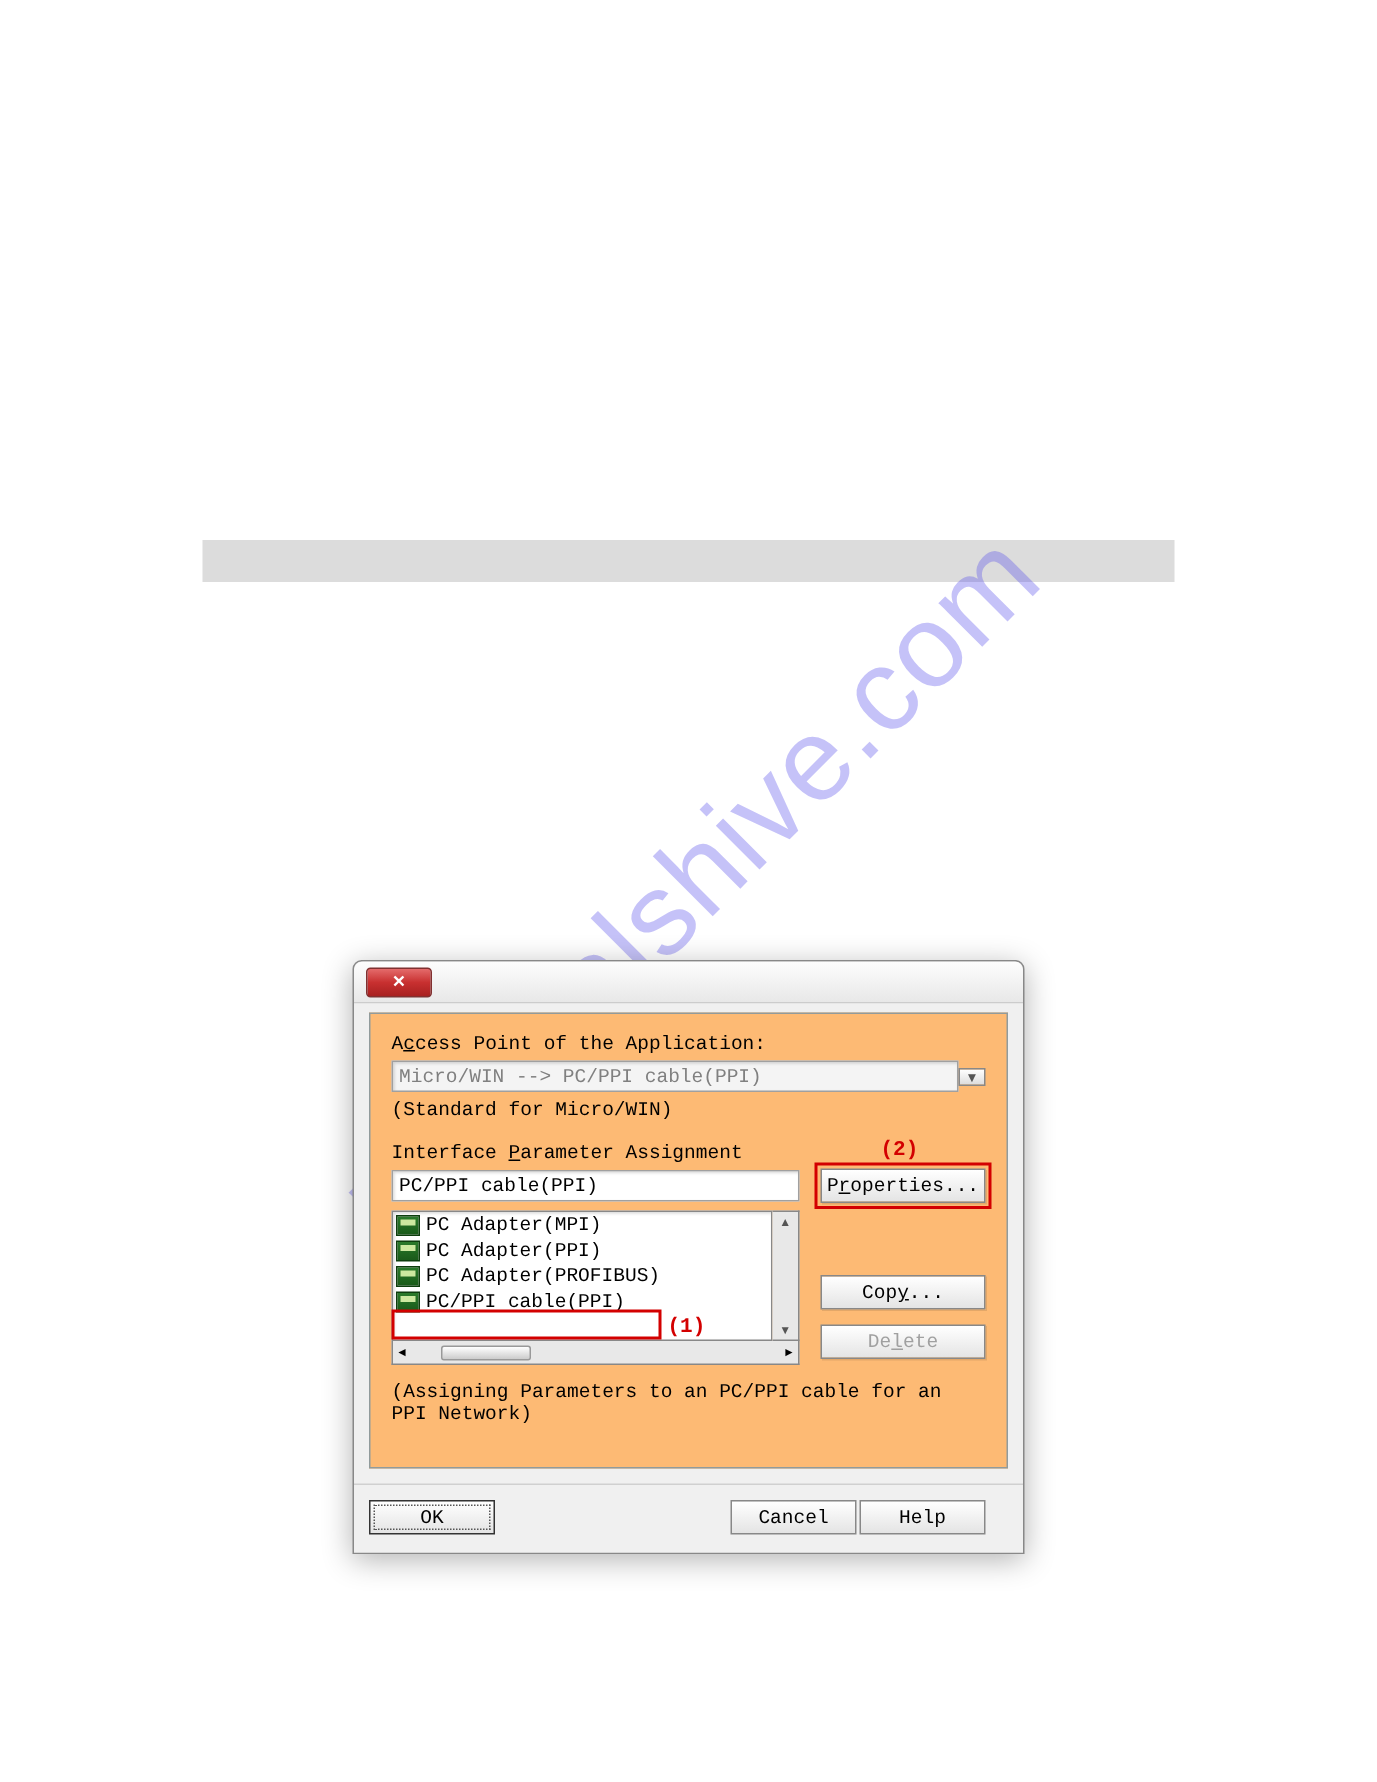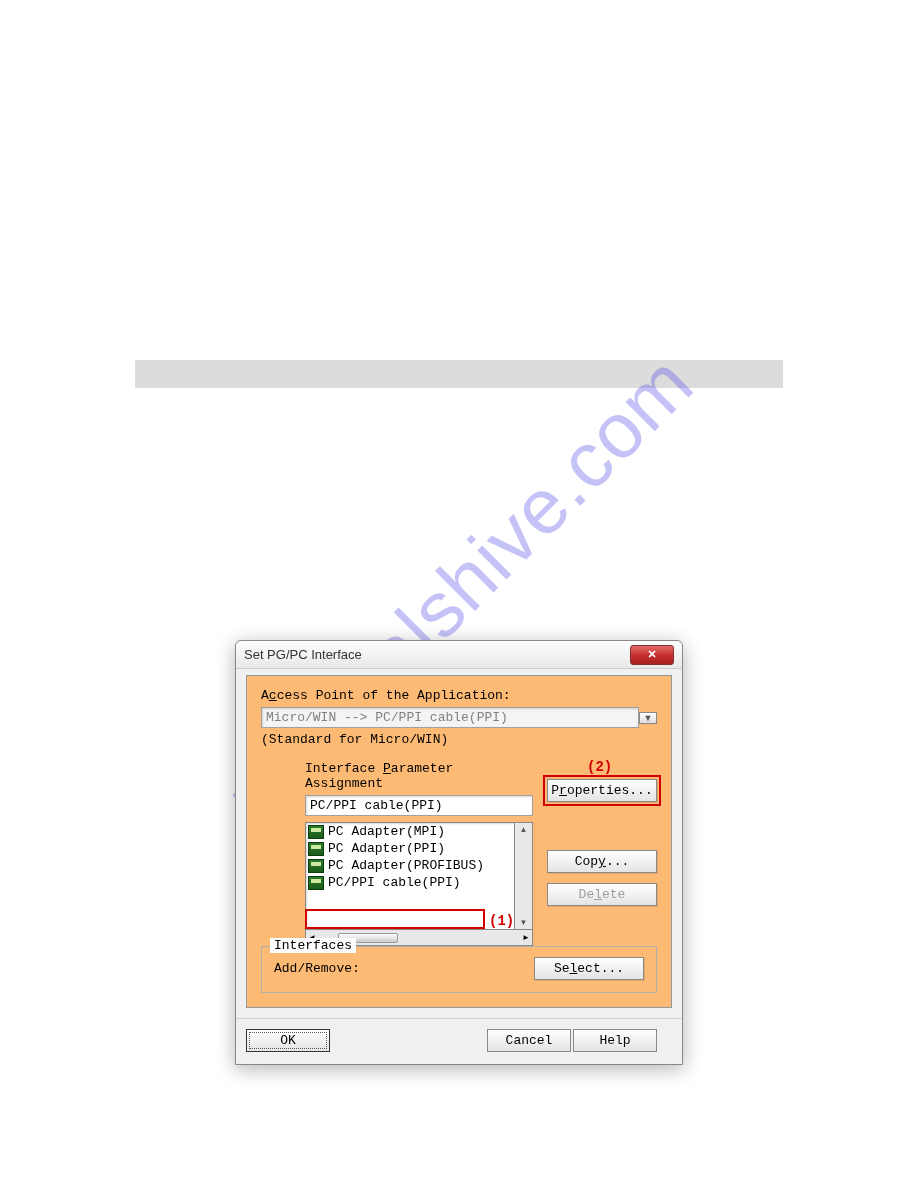--- a/index.html
+++ b/index.html
@@ -127,41 +127,41 @@
     font-size: 9px;
     color: #555;
   }
   .note { font-family: "Courier New", monospace; font-size: 13px; margin-bottom: 14px; }
   .param-row {
     display: flex;
     align-items: flex-start;
     gap: 14px;
     position: relative;
   }
-  .param-left { flex: 1; margin-left: 44px; }
+  .param-left { flex: 1; }
   .param-right { width: 110px; display: flex; flex-direction: column; gap: 10px; }
   .text-input {
     width: 100%;
     border: 1px solid #a0a0a0;
     background: #fff;
     padding: 2px 4px;
     font-family: "Courier New", monospace;
     font-size: 13px;
     box-shadow: inset 1px 1px 2px rgba(0,0,0,0.15);
     margin-bottom: 6px;
   }
   .listbox-wrap {
     position: relative;
     display: flex;
   }
   .listbox {
     flex: 1;
     border: 1px solid #888;
     background: #fff;
-    height: 108px;
+    height: 87px;
     overflow: hidden;
     box-shadow: inset 1px 1px 2px rgba(0,0,0,0.15);
   }
   .list-item {
     display: flex;
     align-items: center;
     gap: 4px;
     padding: 1px 2px;
     font-family: "Courier New", monospace;
     font-size: 13px;
@@ -284,21 +284,20 @@
 </style>
 </head>
 <body>
 
 <div class="gray-band"></div>
 
 <div class="watermark">manualshive.com</div>
 
 <div class="dialog">
   <div class="titlebar">
-    <span class="titlebar-text">Set PG/PC Interface</span>
     <div class="close-btn">
       <span>✕</span>
     </div>
   </div>
 
   <div class="dialog-body">
 
     <div class="tab-panel">
 
       <div class="section-label mono">
@@ -361,30 +360,22 @@
           <div style="height:28px;"></div>
           <div class="win-btn">
             <span>Cop</span><span class="underline">y</span><span>...</span>
           </div>
           <div class="win-btn disabled">
             <span>De</span><span class="underline">l</span><span>ete</span>
           </div>
         </div>
       </div>
 
-
-      <div class="fieldset">
-        <div class="fieldset-legend">Interfaces</div>
-        <div class="fieldset-row">
-          <span class="mono">Add/Remove:</span>
-          <div class="win-btn" style="width:110px;">
-            <span>Se</span><span class="underline">l</span><span>ect...</span>
-          </div>
-        </div>
-      </div>
+      <div class="desc">(Assigning Parameters to an PC/PPI cable for an PPI Network)</div>
+
 
     </div>
   </div>
 
   <div class="bottom-buttons">
     <div class="bottom-btn default">OK</div>
     <div class="right">
       <div class="bottom-btn">Cancel</div>
       <div class="bottom-btn">Help</div>
     </div>

